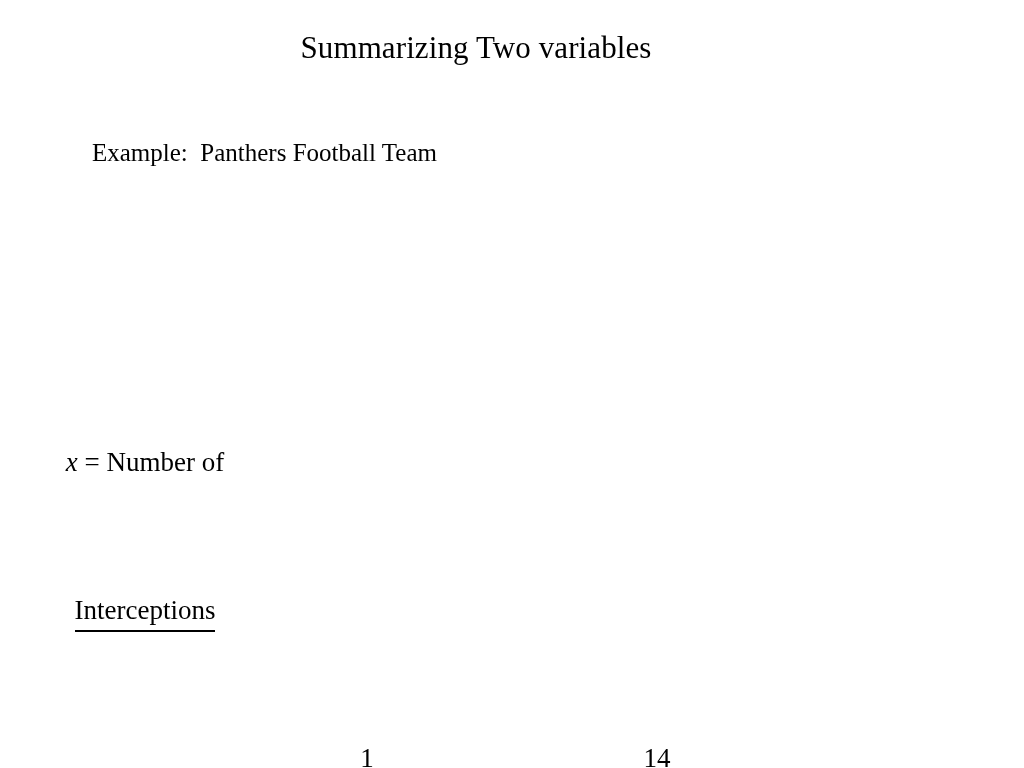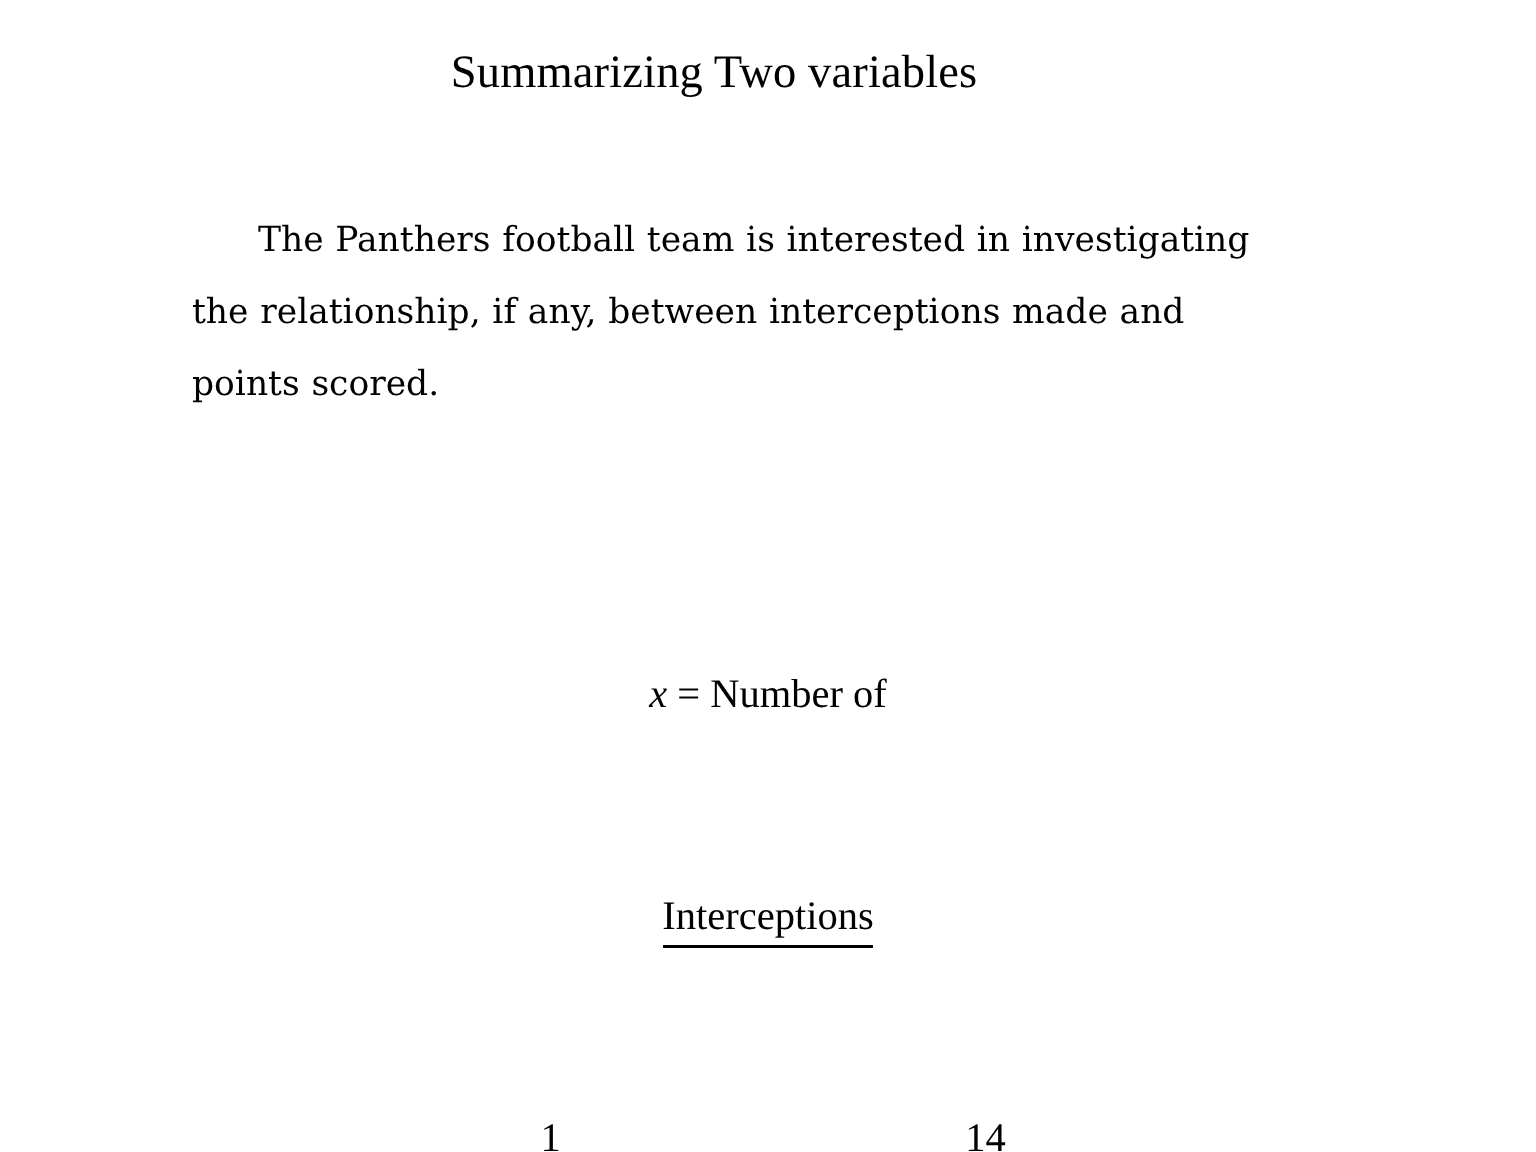--- a/index.html
+++ b/index.html
@@ -71,21 +71,21 @@
   
   .table-area {
     position: absolute;
     top: 352px;
     left: 0;
     width: 1024px;
   }
 
   .table-headers {
     display: flex;
-    justify-content: center;
+    justify-content: flex-start;
     align-items: flex-start;
   }
 
   .col-head {
     width: 290px;
     text-align: center;
     font-family: "Liberation Serif", "DejaVu Serif", serif;
     font-size: 27px;
     line-height: 44px;
     color: #000000;
@@ -128,21 +128,21 @@
   }
 </style>
 </head>
 <body>
 
 <div class="slide">
 
   <div class="slide-title">Summarizing Two variables</div>
 
   <div class="body-block">
-    <div class="paragraph">The Panthers football team is interested in investigating the relationship, if any, between interceptions made and points scored.</div>
+    <div class="example-line">Example:  Panthers Football Team</div>
   </div>
 
   <div class="table-area">
 
     <div class="table-headers">
 
       <div class="col-head">
         <div><span class="var">x</span><span> = Number of</span></div>
         <div class="head-row2"><span class="head-line2">Interceptions</span></div>
       </div>

